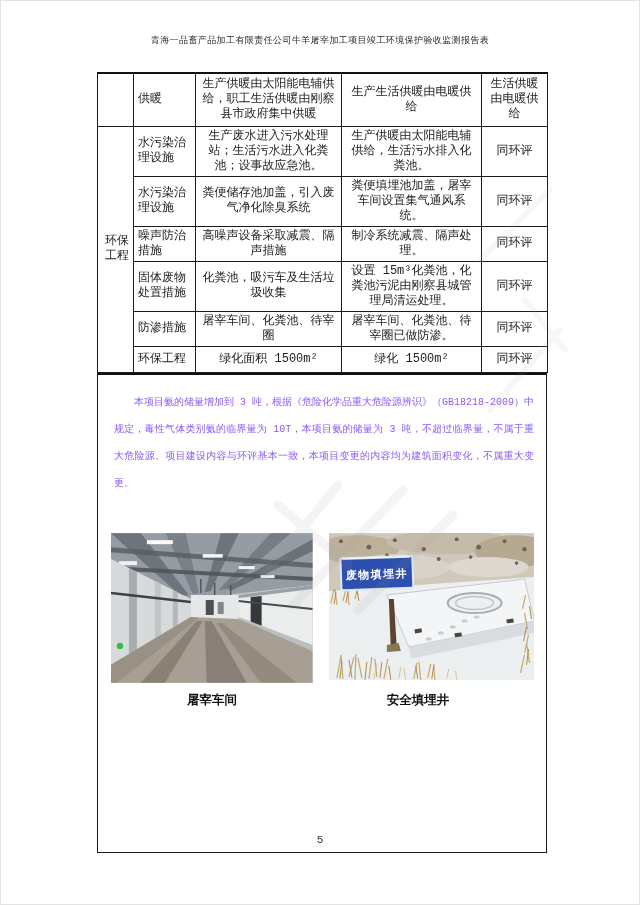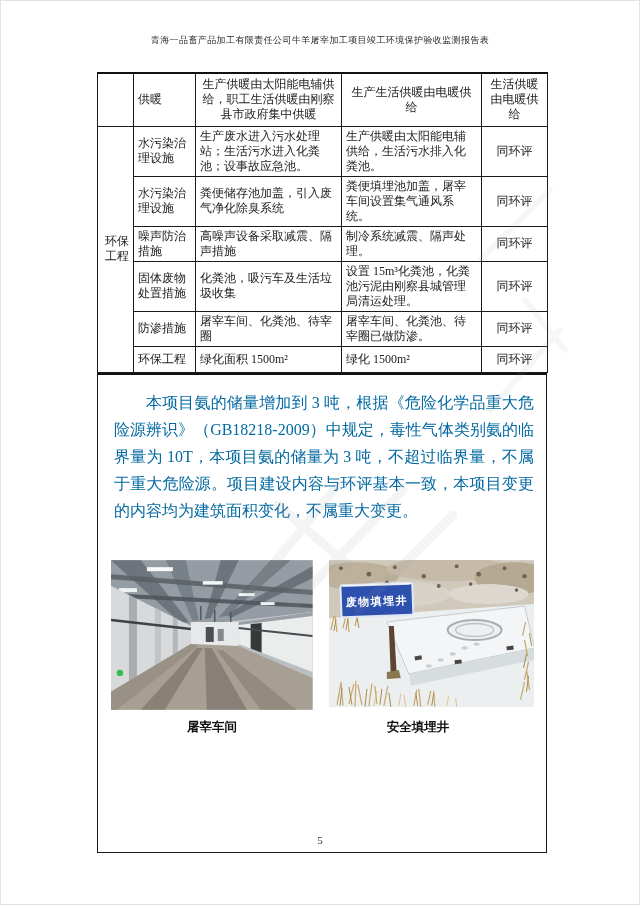--- a/index.html
+++ b/index.html
@@ -1,47 +1,47 @@
 <!DOCTYPE html>
 <html><head>
 <meta charset="utf-8">
 <style>
   html,body{margin:0;padding:0;background:#ffffff;}
   .page{
     position:relative;width:640px;height:905px;background:#ffffff;
-    font-family:Liberation Serif, serif;color:#1f1f1f;overflow:hidden;
+    font-family:Liberation Mono, monospace;color:#1f1f1f;overflow:hidden;
     outline:1px solid #e3e3e3;outline-offset:-1px;
   }
   .doc-header{
     position:absolute;top:34px;left:0;width:640px;text-align:center;
     font-size:9px;letter-spacing:.4px;color:#2a2a2a;
   }
   .sheet{position:absolute;left:97px;top:72px;width:450px;}
   table.env{
     border-collapse:collapse;table-layout:fixed;width:450px;
     font-size:12px;line-height:15px;color:#1c1c1c;
     border:1px solid #1a1a1a;border-top:2.5px solid #111;
   }
   table.env td{
     border:1px solid #1a1a1a;padding:2px 4px;vertical-align:middle;
     overflow:hidden;
   }
   td.c-cat{text-align:right;padding:2px 3px;}
   td.c-item{text-align:left;}
-  td.c-req,td.c-act{text-align:left;}
+  td.c-req,td.c-act{text-align:center;}
   td.c-stat{text-align:center;}
   tr.r1 td.c-req,tr.r1 td.c-act{text-align:center;}
   .content-box{
     box-sizing:border-box;width:450px;height:480px;
     border:1px solid #1a1a1a;border-top:2px solid #111;
     position:relative;
   }
   .para{
-    margin:14px 12px 0 16px;font-size:16px;line-height:27px;
-    text-align:justify;text-indent:2em;color:#0369a1;
+    margin:14px 12px 0 16px;font-size:10px;line-height:27px;
+    text-align:justify;text-indent:2em;color:#8b5cf6;
   }
   .photos{display:flex;gap:16px;margin:36px 12px 0 13px;}
   .photo{display:block;background:#ddd;}
   .captions{display:flex;gap:2px;margin:9px 12px 17px 13px;}
   .caption{font-weight:bold;font-size:12.5px;text-align:center;color:#111;}
   .caption.left{width:202px;}
   .caption.right{width:206px;}
   .page-number{
     position:absolute;left:0;top:834px;width:640px;text-align:center;
     font-size:11px;color:#333;

